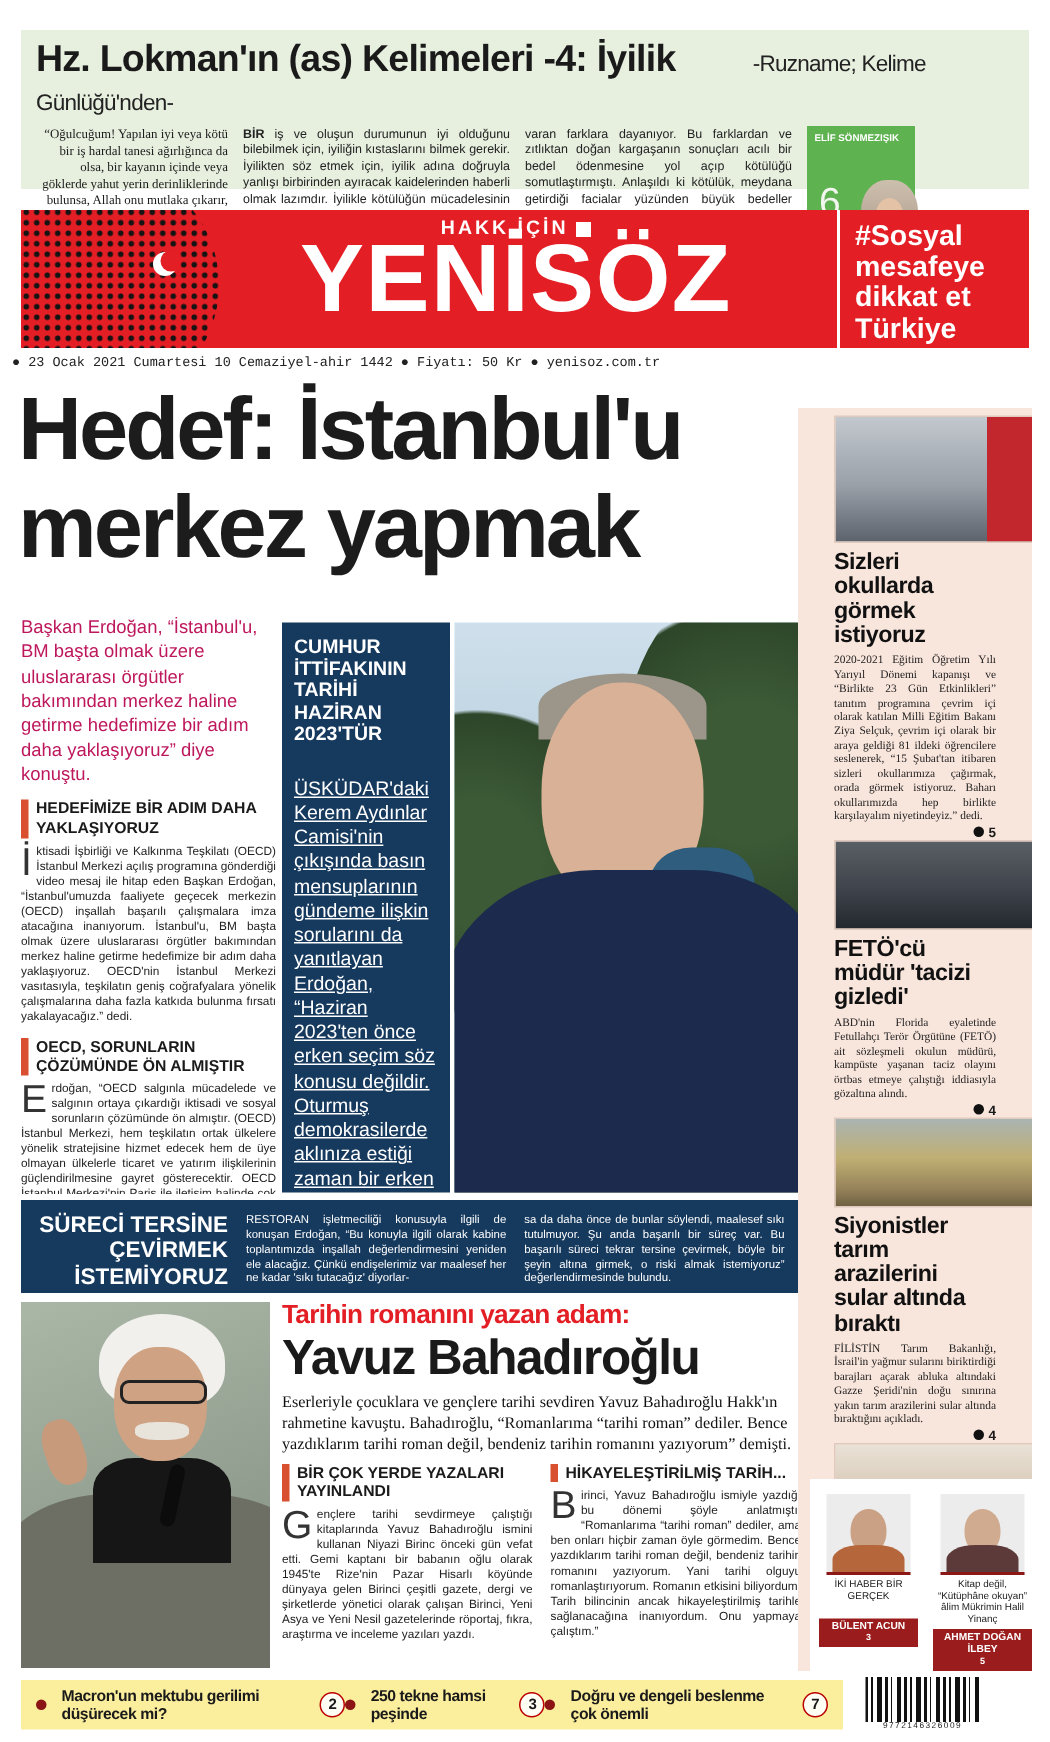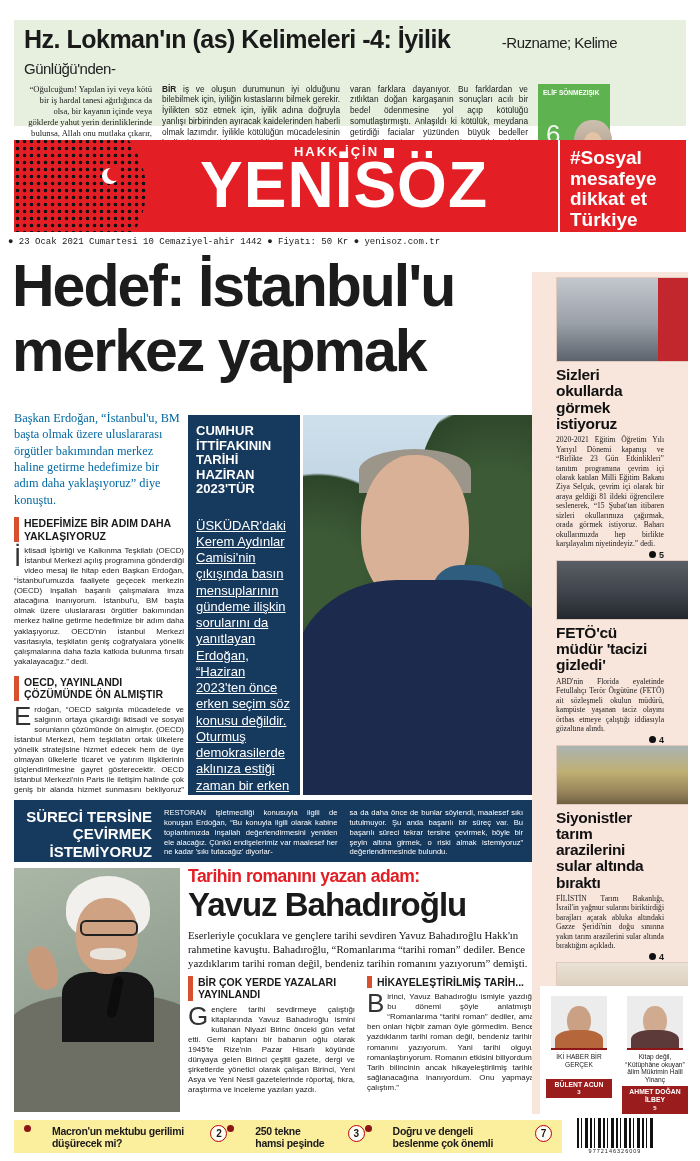--- a/index.html
+++ b/index.html
@@ -31,21 +31,21 @@
   .tag-block{display:inline-block;width:10px;height:10px;background:#fff;margin-left:5px;vertical-align:middle;}
   .mast-title{font-size:64px;font-weight:bold;letter-spacing:1px;line-height:0.95;margin-top:-4px;}
   .mast-slogan{position:absolute;right:0;top:0;width:128px;height:100%;border-left:2px solid #fff;
       color:#fff;font-weight:bold;font-size:19px;line-height:1.08;padding:8px 8px 0 10px;box-sizing:border-box;white-space:pre-line;}
   .dateline{position:absolute;left:8px;top:237px;font-size:9px;color:#222;font-family:Liberation Mono, monospace;}
 
   
   .headline{position:absolute;left:12px;top:254px;width:525px;font-size:59px;font-weight:bold;
       letter-spacing:-2px;line-height:1.1;color:#1c1c1c;}
   .left-col{position:absolute;left:14px;top:410px;width:170px;height:386px;overflow:hidden;}
-  .lead-para{font-family:Liberation Serif, serif;font-size:12.3px;line-height:1.33;color:#0369a1;}
+  .lead-para{font-family:Liberation Sans, sans-serif;font-size:12.3px;line-height:1.33;color:#be185d;}
   .sub{display:flex;gap:5px;margin:9px 0 4px;}
   .bar{width:5px;background:#d8502f;flex:none;}
   .sub .st{font-weight:bold;font-size:10.5px;line-height:1.2;}
   .bt{font-size:7.9px;line-height:1.27;text-align:justify;color:#222;}
   .dc{float:left;font-size:26px;line-height:23px;padding-right:3px;color:#333;}
 
   .cumhur{position:absolute;left:188px;top:415px;width:112px;height:380px;background:#16395e;
       color:#fff;padding:9px 8px;box-sizing:border-box;overflow:hidden;}
   .cumhur .t{font-weight:bold;font-size:13px;line-height:1.12;}
   .cumhur .b{margin-top:21px;font-size:13px;line-height:1.25;text-decoration:underline;}
@@ -106,21 +106,21 @@
   .colm .ph{width:56px;height:52px;position:relative;overflow:hidden;background:#ececec;border-bottom:2px solid #8c1717;}
   .colm .ph .f{position:absolute;left:16px;top:10px;width:24px;height:30px;border-radius:48%;}
   .colm .ph .s{position:absolute;left:4px;top:34px;width:48px;height:24px;border-radius:40% 40% 0 0;}
   .colm .t{font-size:6.6px;line-height:1.15;text-align:center;margin:3px 0;color:#222;min-height:23px;}
   .colm .nb{width:100%;background:#9b1c1c;color:#fff;text-align:center;font-weight:bold;font-size:6.8px;line-height:1.2;padding:2px 0;}
   .colm .nb .p{font-size:6px;font-weight:bold;display:block;}
 
   
   .bottom-strip{position:absolute;left:14px;top:1120px;width:548px;height:33px;background:#fbee9d;
       display:flex;align-items:center;justify-content:space-between;padding:0 10px;box-sizing:border-box;}
-  .bs-item{display:flex;gap:21px;font-weight:bold;font-size:10.5px;letter-spacing:-0.3px;}
+  .bs-item{display:flex;align-items:center;gap:10px;font-weight:bold;font-size:10.5px;letter-spacing:-0.3px;}
   .bs-dot{width:7px;height:7px;border-radius:50%;background:#8c1414;flex:none;}
   .bs-num{width:15px;height:15px;border:1.6px solid #b00;border-radius:50%;display:flex;align-items:center;
       justify-content:center;font-size:10px;flex:none;background:#fffef5;}
   .barcode{position:absolute;left:577px;top:1118px;width:76px;height:30px;
       background:repeating-linear-gradient(90deg,#111 0 2px,#fff 2px 4px,#111 4px 5px,#fff 5px 8px,#111 8px 11px,#fff 11px 13px);}
   .barcode-num{position:absolute;left:577px;top:1148px;width:76px;font-size:5.5px;text-align:center;letter-spacing:1px;}
 </style>
 </head>
 <body>
 
@@ -163,21 +163,21 @@
 
   <div class="left-col">
     <div class="lead-para">Başkan Erdoğan, “İstanbul'u, BM başta olmak üzere uluslararası örgütler bakımından merkez haline getirme hedefimize bir adım daha yaklaşıyoruz” diye konuştu.</div>
     <div class="sub">
         <span class="bar"></span>
       <span class="st">HEDEFİMİZE BİR ADIM DAHA YAKLAŞIYORUZ</span>
       </div>
     <div class="bt"><span class="dc">İ</span><span>ktisadi İşbirliği ve Kalkınma Teşkilatı (OECD) İstanbul Merkezi açılış programına gönderdiği video mesaj ile hitap eden Başkan Erdoğan, “İstanbul'umuzda faaliyete geçecek merkezin (OECD) inşallah başarılı çalışmalara imza atacağına inanıyorum. İstanbul'u, BM başta olmak üzere uluslararası örgütler bakımından merkez haline getirme hedefimize bir adım daha yaklaşıyoruz. OECD'nin İstanbul Merkezi vasıtasıyla, teşkilatın geniş coğrafyalara yönelik çalışmalarına daha fazla katkıda bulunma fırsatı yakalayacağız.” dedi.</span></div>
     <div class="sub">
         <span class="bar"></span>
-      <span class="st">OECD, YAYINLANDI ÇÖZÜMÜNDE  ÖN ALMIŞTIR</span>
+      <span class="st">OECD, SORUNLARIN ÇÖZÜMÜNDE  ÖN ALMIŞTIR</span>
       </div>
     <div class="bt"><span class="dc">E</span><span>rdoğan, “OECD salgınla mücadelede ve salgının ortaya çıkardığı iktisadi ve sosyal sorunların çözümünde ön almıştır. (OECD) İstanbul Merkezi, hem teşkilatın ortak ülkelere yönelik stratejisine hizmet edecek hem de üye olmayan ülkelerle ticaret ve yatırım ilişkilerinin güçlendirilmesine gayret gösterecektir. OECD İstanbul Merkezi'nin Paris ile iletişim halinde çok geniş bir alanda hizmet sunmasını bekliyoruz” açıklamasını yaptı.</span></div>
   </div>
 
   <div class="cumhur">
     <div class="t">CUMHUR İTTİFAKININ TARİHİ HAZİRAN 2023'TÜR</div>
     <div class="b">ÜSKÜDAR'daki Kerem Aydınlar Camisi'nin çıkışında basın mensuplarının gündeme ilişkin sorularını da yanıtlayan Erdoğan, “Haziran 2023'ten önce erken seçim söz konusu değildir. Oturmuş demokrasilerde aklınıza estiği zaman bir erken seçime gidilmez. Bu erken seçim yaygaraları, acaba bir yerden ne elde edebiliriz gayreti içerisinde olanların hayalleridir. Cumhur İttifakı olarak tarihimiz Haziran 2023'tür” şeklinde konuştu.</div>
   </div>
 
   <div class="photo-erdogan">

